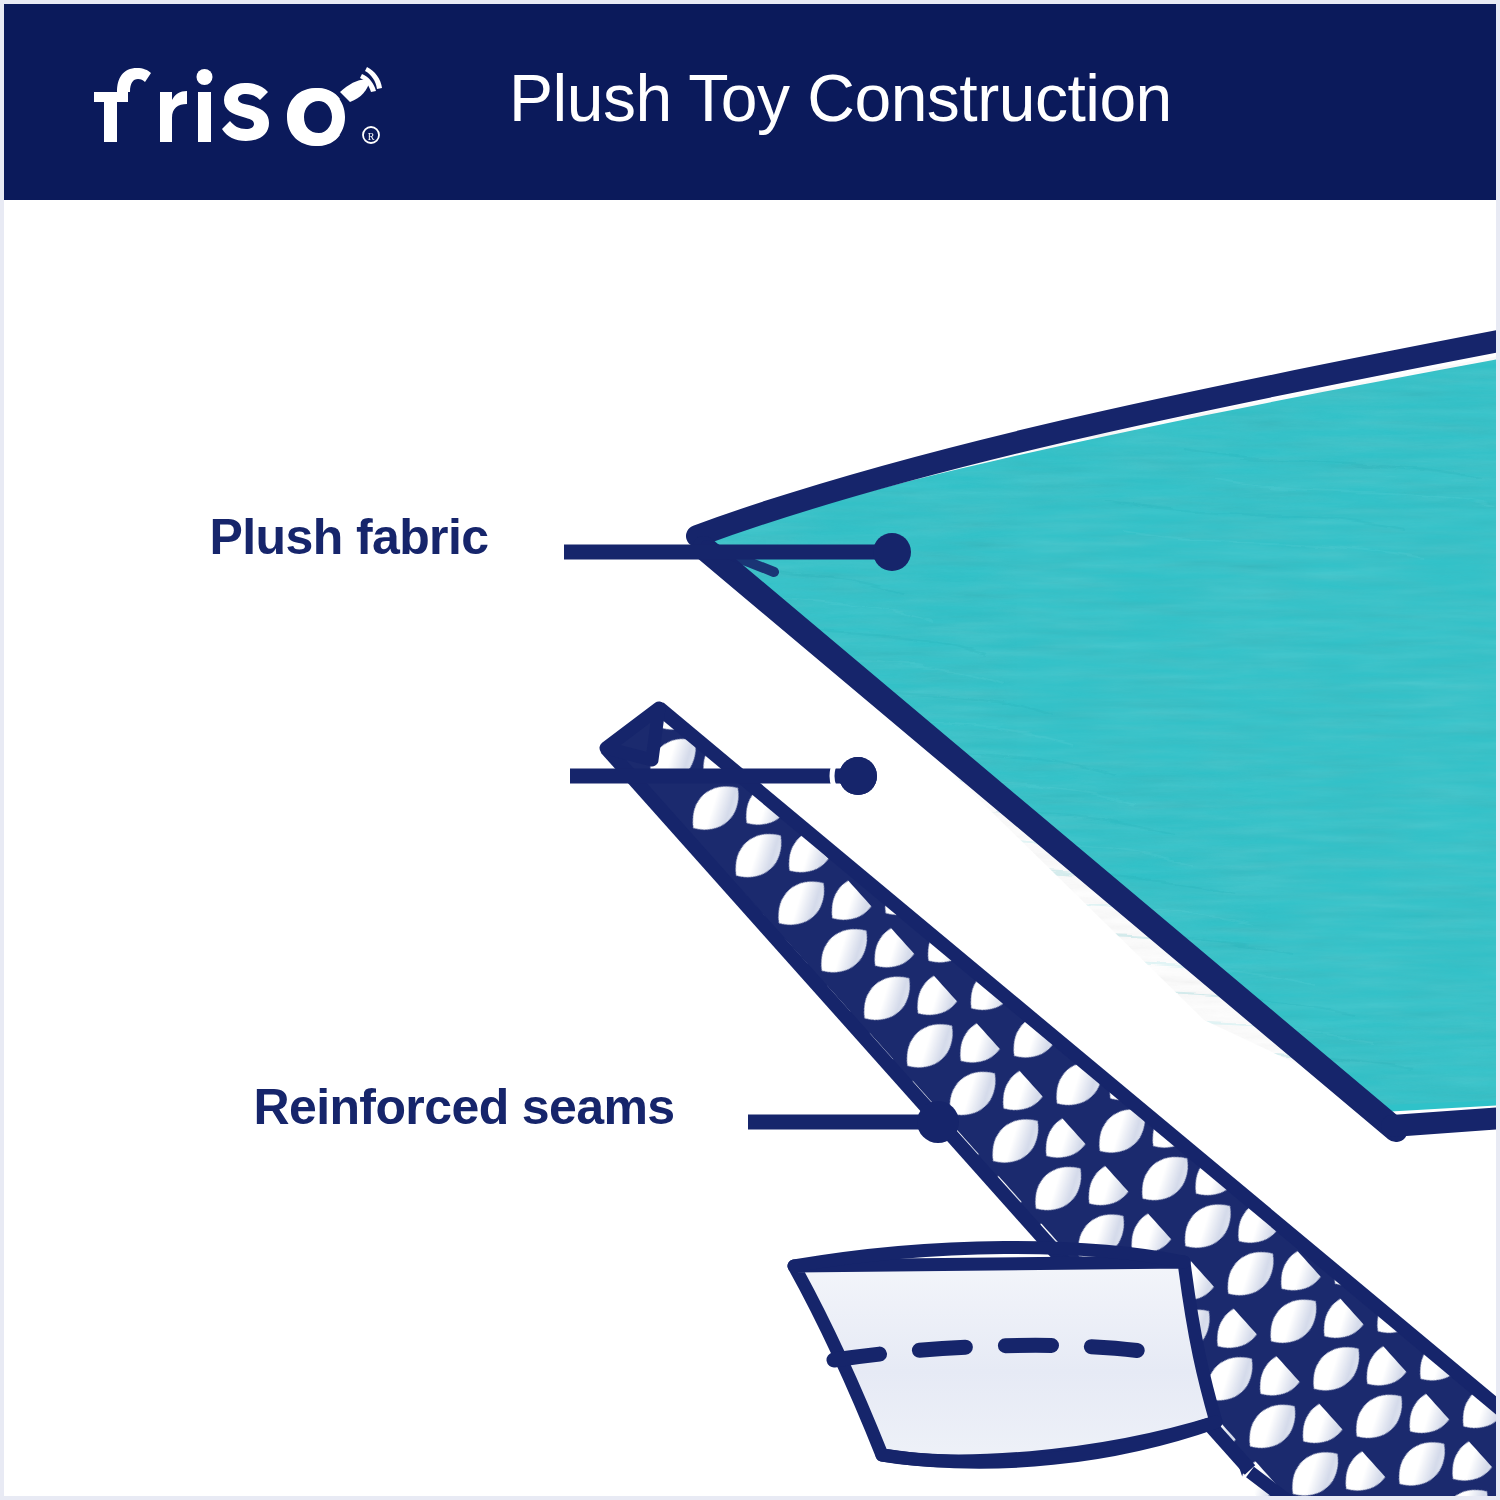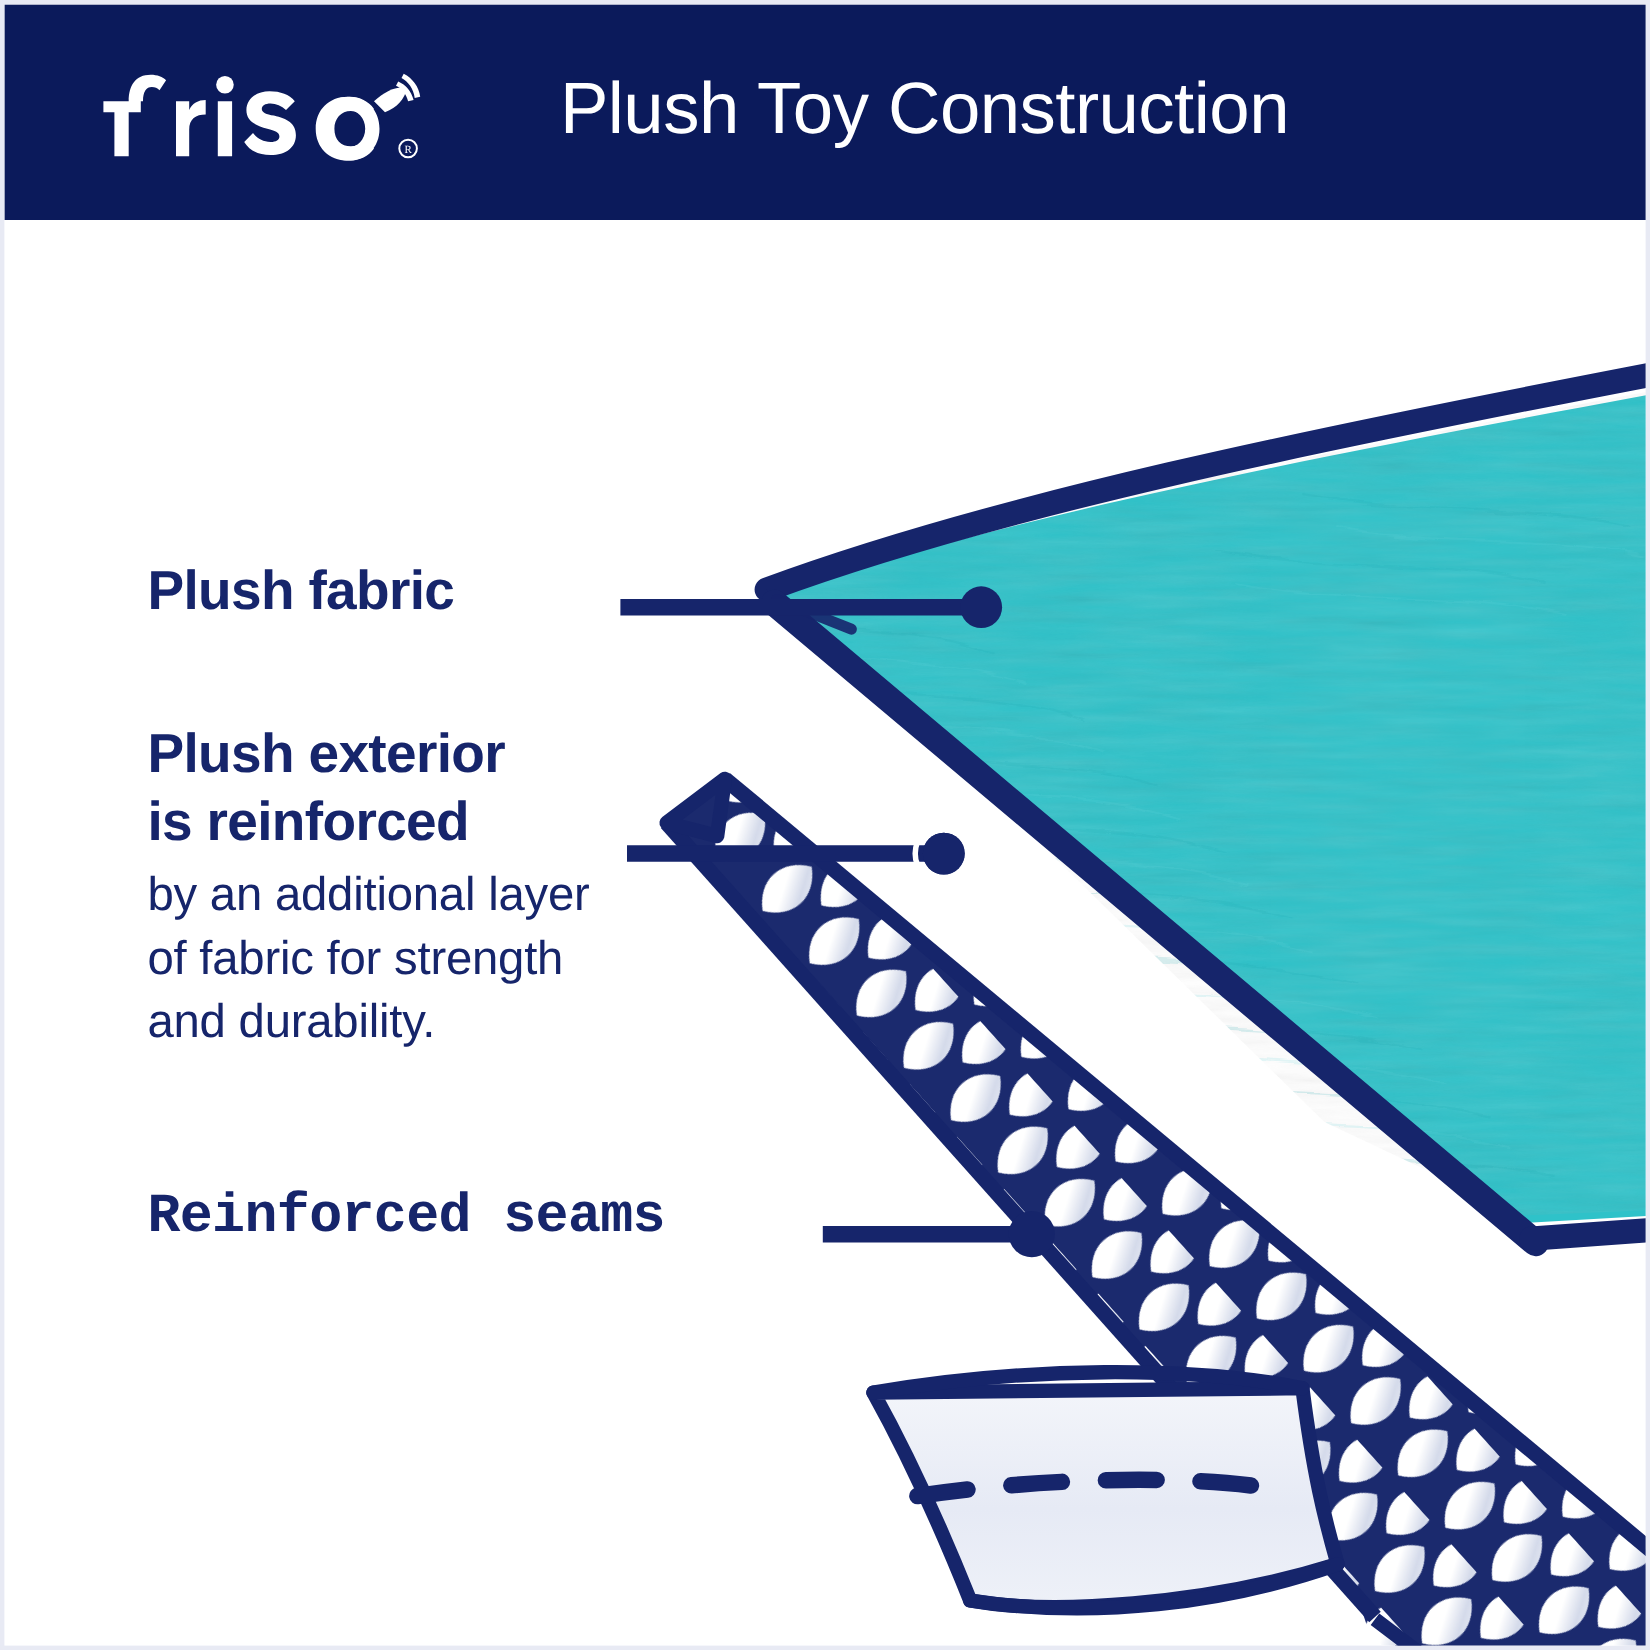--- a/index.html
+++ b/index.html
@@ -72,20 +72,21 @@
     display: block;
     width: 1500px;
     height: 1304px;
   }
 
   
   .callout {
     position: absolute;
     color: #16256b;
     font-family: "Liberation Sans", sans-serif;
+    text-align: center;
   }
   .callout .head {
     font-size: 50px;
     font-weight: bold;
     line-height: 62px;
     letter-spacing: -0.6px;
     white-space: pre-line;
     color: #16256b;
   }
   .callout .body {
@@ -93,21 +94,21 @@
     font-weight: normal;
     line-height: 58px;
     letter-spacing: -0.2px;
     white-space: pre-line;
     color: #16256b;
     margin-top: 6px;
   }
 
   #callout-1 { left: 130px; top: 502px; width: 430px; }
   #callout-2 { left: 130px; top: 650px; width: 580px; }
-  #callout-3 { left: 130px; top: 1072px; width: 660px; font-family: Liberation Mono, monospace; }
+  #callout-3 { left: 130px; top: 1072px; width: 660px; }
 </style>
 </head>
 <body>
 
 <div id="page">
 
   <div class="header-bar">
 
     <div class="brand-logo">
       <svg viewBox="0 0 300 96" width="300" height="96" aria-hidden="true">
@@ -304,25 +305,18 @@
           <circle cx="934" cy="922" r="21" stroke="none"></circle>
         </g>
       </g>
     </svg>
   </div>
 
   <div class="callout" id="callout-1">
     <div class="head">Plush fabric</div>
   </div>
 
-  <div class="callout" id="callout-2">
-    <div class="head">Plush exterior
-is reinforced</div>
-    <div class="body">by an additional layer
-of fabric for strength
-and durability.</div>
-  </div>
 
   <div class="callout" id="callout-3">
     <div class="head">Reinforced seams</div>
   </div>
 
 </div>
 
 </body></html>

